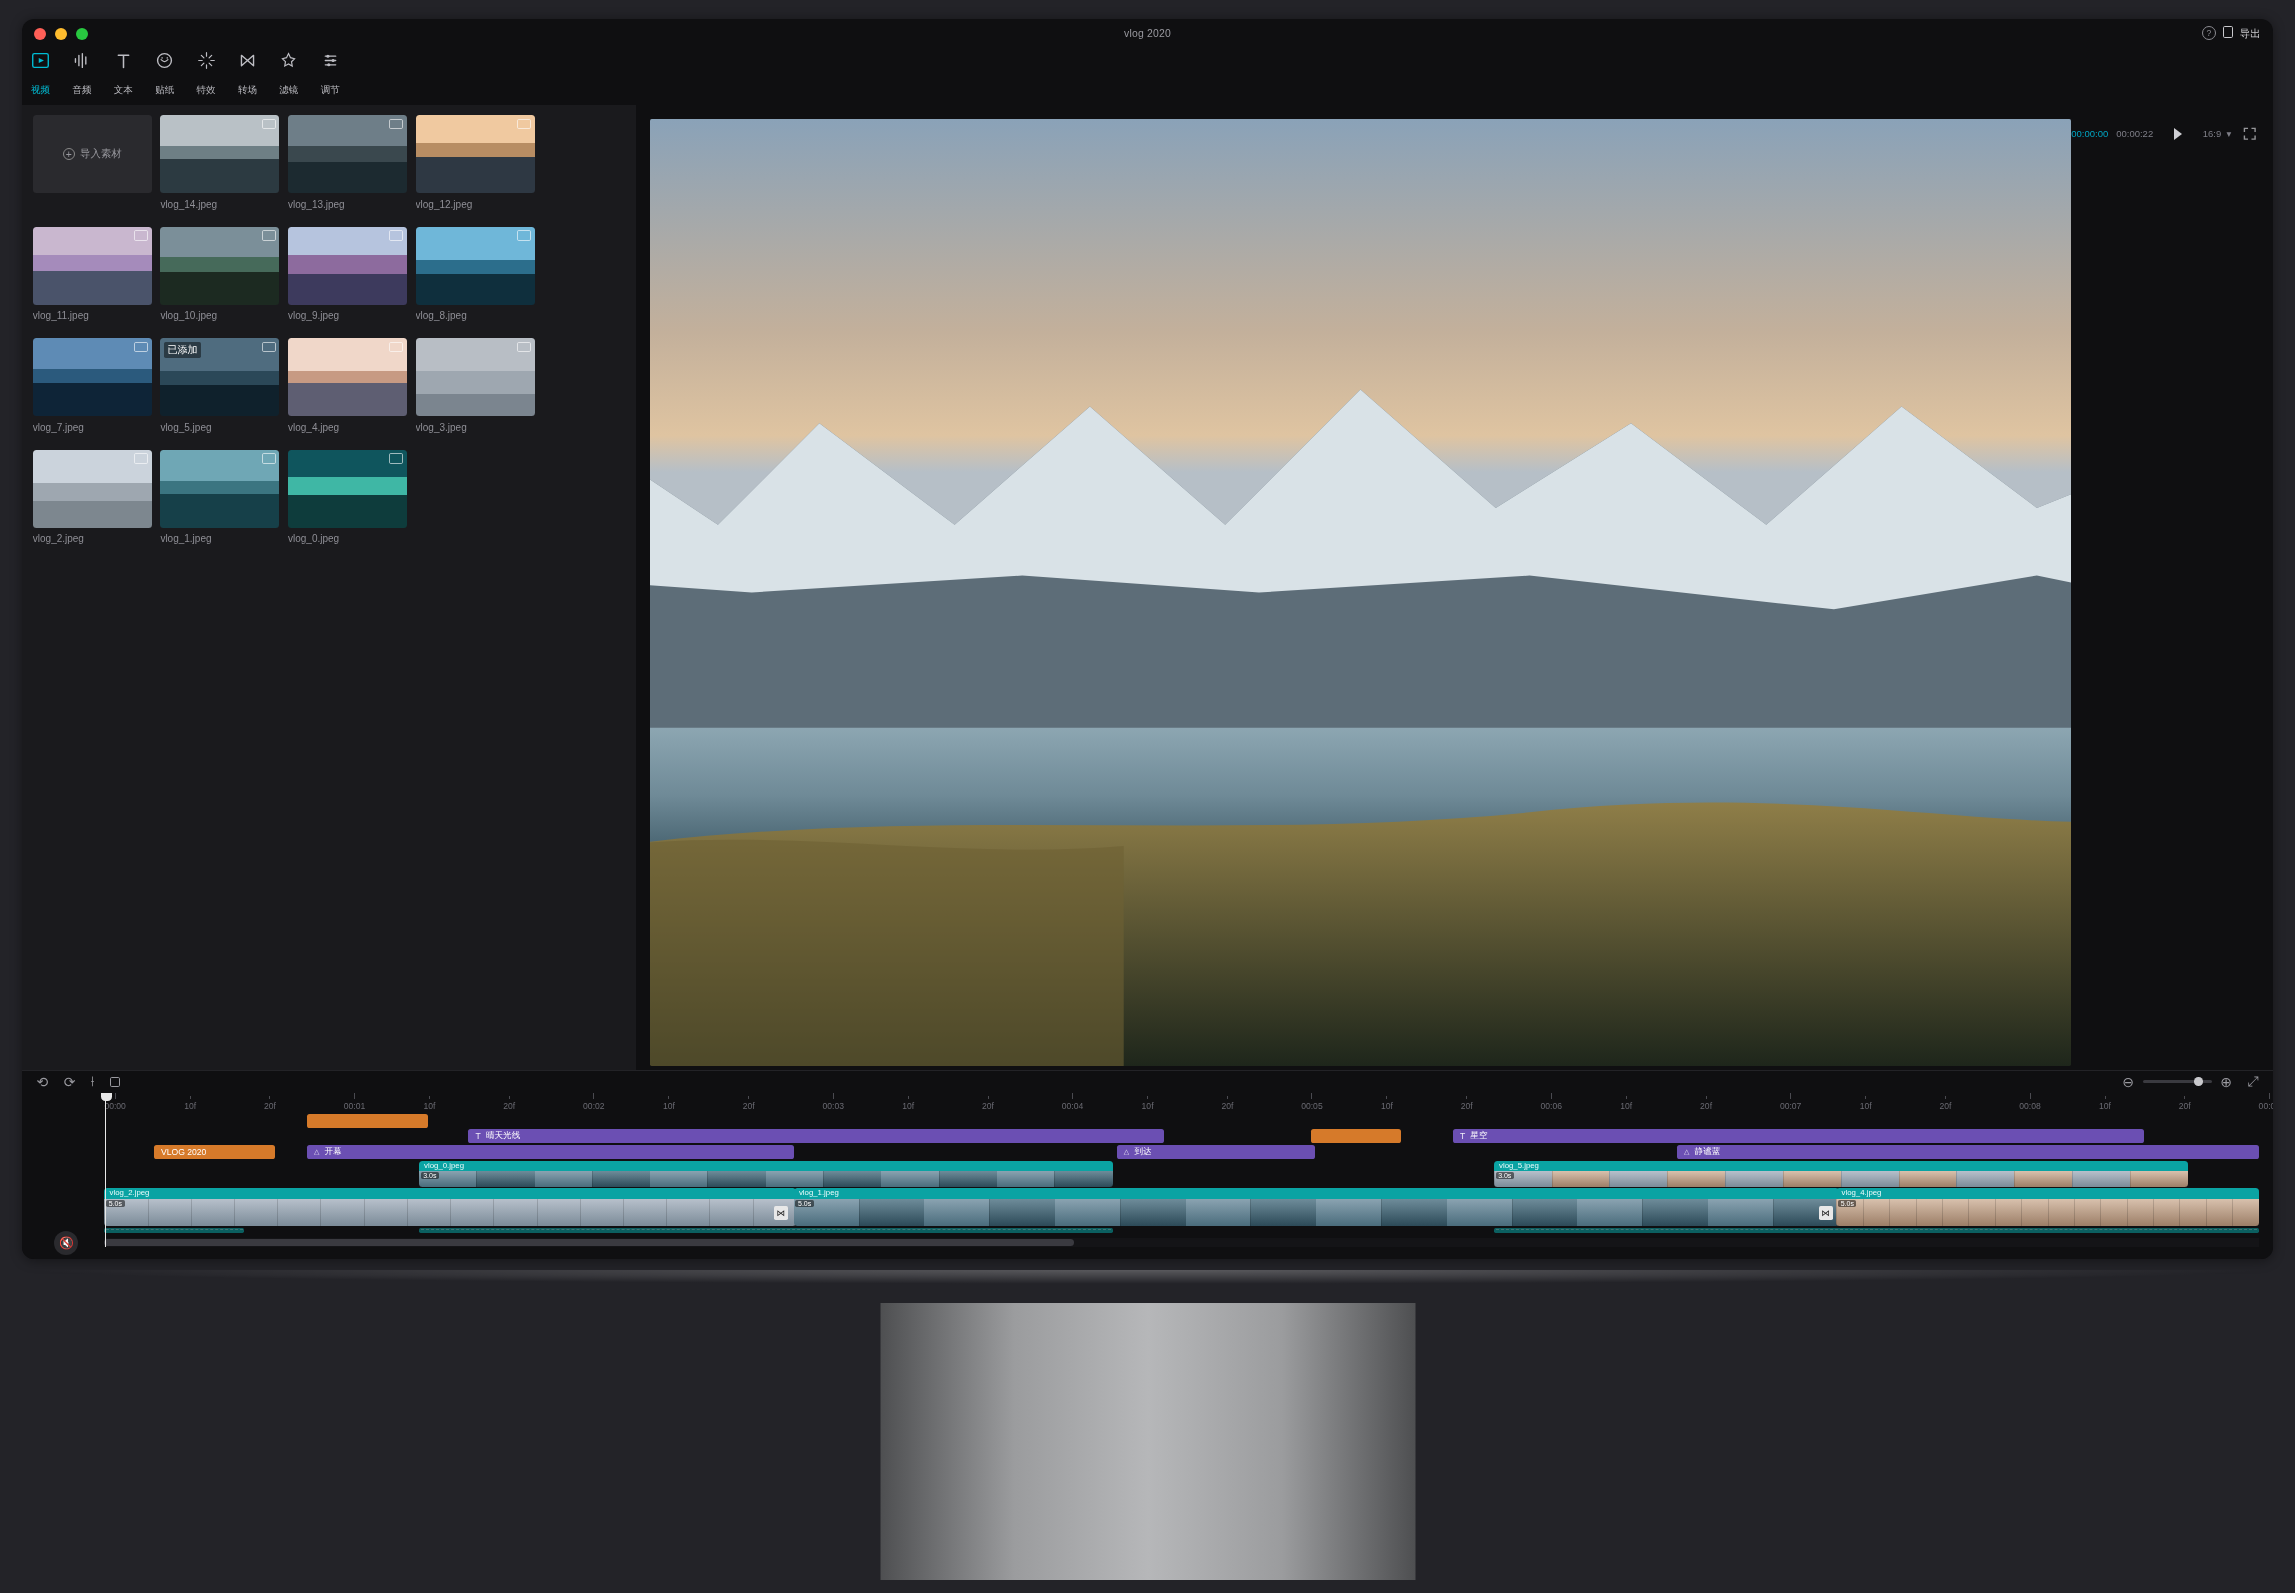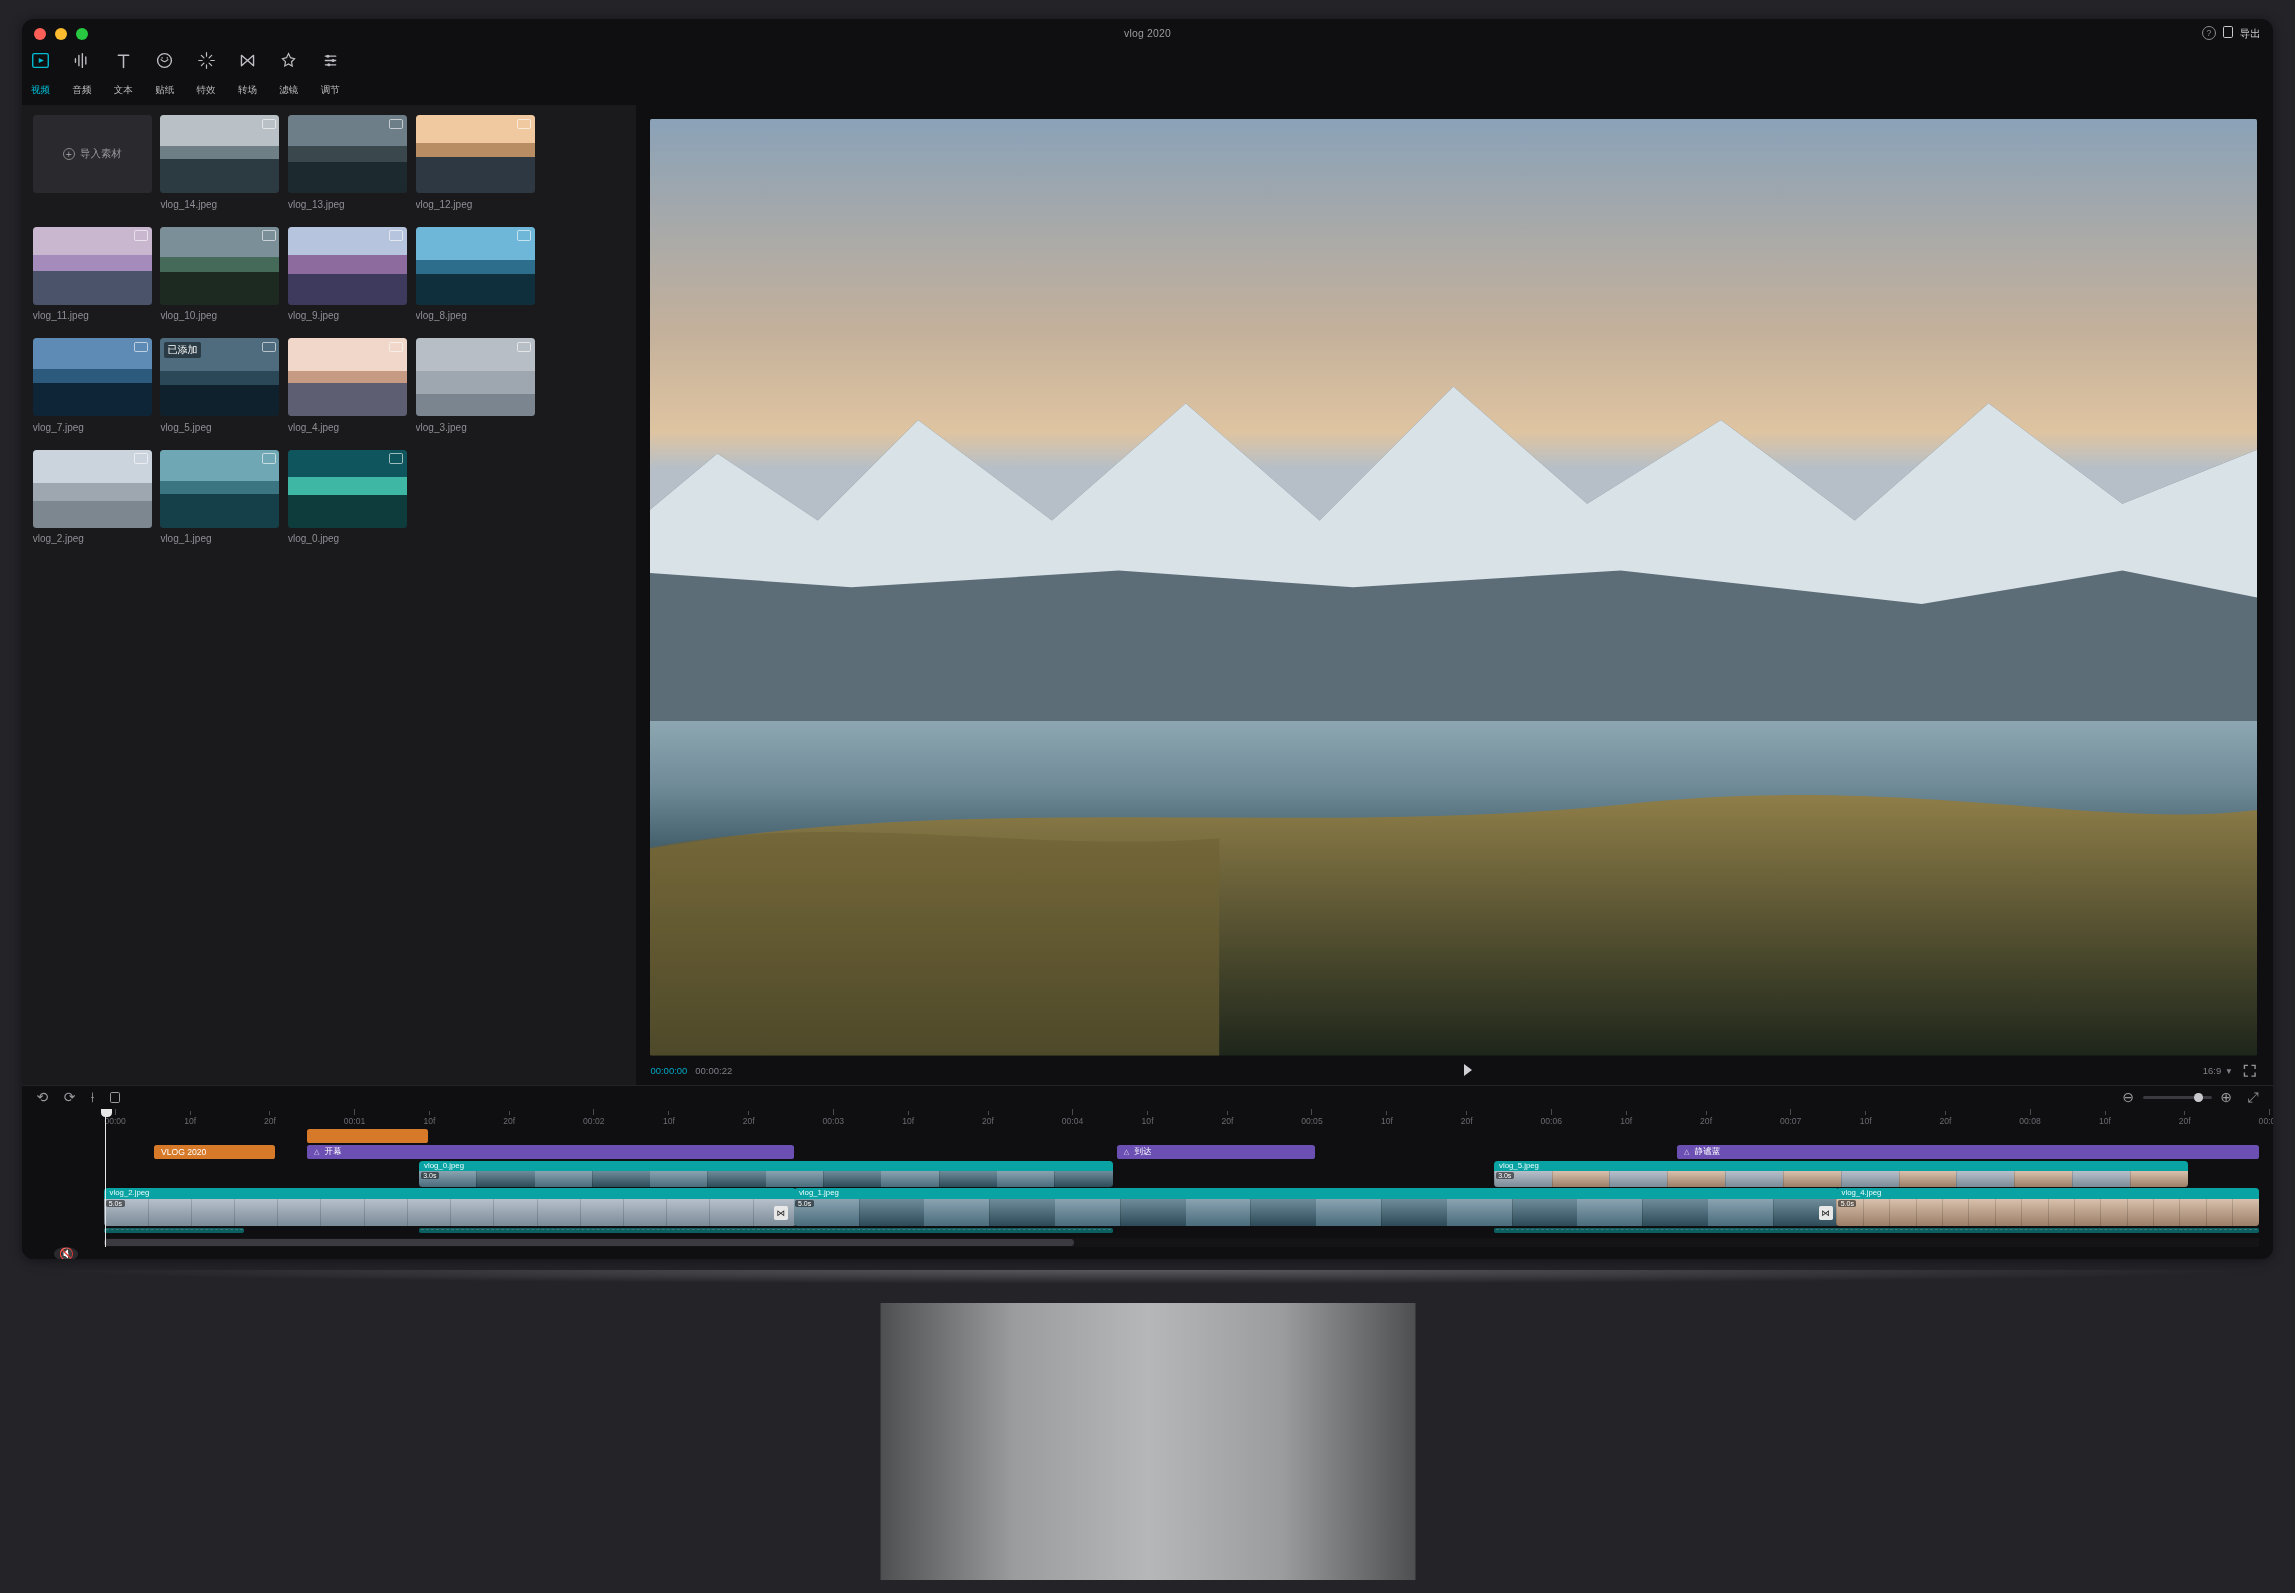--- a/index.html
+++ b/index.html
@@ -60,21 +60,21 @@
   .land-h { background: linear-gradient(#6fb7d9 42%, #2c6e8c 42% 60%, #0f2f3d 60%); }
   .land-i { background: linear-gradient(#5e8bb5 40%, #2b5a7d 40% 58%, #0e2437 58%); }
   .land-j { background: linear-gradient(#4f6c7f 42%, #2b4858 42% 60%, #0f212c 60%); }
   .land-k { background: linear-gradient(#f0d7c9 42%, #c79a83 42% 58%, #5e5e72 58%); }
   .land-l { background: linear-gradient(#b8bec5 42%, #9ea7b0 42% 72%, #7b858f 72%); }
   .land-m { background: linear-gradient(#cbd3dc 42%, #9ea7b0 42% 66%, #7d878f 66%); }
   .land-n { background: linear-gradient(#6fa7b5 40%, #3b7581 40% 56%, #164049 56%); }
   .land-o { background: linear-gradient(#0f555d 34%, #3fb7a5 34% 58%, #0e3c3c 58%); }
 
   
-  .preview-area { flex: 1; display: flex; flex-direction: column; padding: 14px 15.5px 3.5px 14px; min-width: 0; }
+  .preview-area { flex: 1; display: flex; flex-direction: row; padding: 14px 15.5px 3.5px 14px; min-width: 0; }
   .preview { flex: 1; min-height: 0; border-radius: 1.7px; overflow: hidden; position: relative; }
   .preview-svg { width: 100%; height: 100%; display: block; }
   .preview-ctrl { height: 26px; display: flex; align-items: center; color: #7f7f88; font-size: 9.5px; gap: 10.4px; padding-top: 3.5px; }
   .preview-ctrl .spacer { flex: 1; }
   .preview-ctrl .time .current { color: #00a6c4; }
   .play-btn { width: 0; height: 0; border-left: 8.6px solid #cfcfd4; border-top: 6px solid transparent; border-bottom: 6px solid transparent; margin: 0 auto; }
   .ratio-select { display: flex; align-items: center; gap: 5.2px; }
   .icon-btn { width: 15.5px; height: 15.5px; opacity: .7; }
 
   
@@ -479,20 +479,29 @@
               <div class="tick sub" style="left: 96.2963%;">
                 <span>20f</span>
               </div>
               <div class="tick" style="left: 100%;">
                 <span>00:09</span>
               </div>
             </div>
           <div class="track" id="txt1">
               <div class="clip orange" style="left: 9.4%; width: 5.6%;"></div>
             </div>
+          <div class="track" id="txt2">
+              <div class="clip purple text" style="left: 16.9%; width: 32.3%;">
+                <span>晴天光线</span>
+              </div>
+              <div class="clip orange" style="left: 56%; width: 4.2%;"></div>
+              <div class="clip purple text" style="left: 62.6%; width: 32.1%;">
+                <span>星空</span>
+              </div>
+            </div>
           <div class="track" id="txt3">
               <div class="clip orange" style="left: 2.3%; width: 5.6%;">
                 <span>VLOG 2020</span>
               </div>
               <div class="clip purple aud" style="left: 9.4%; width: 22.6%;">
                 <span>开幕</span>
               </div>
               <div class="clip purple aud" style="left: 47%; width: 9.2%;">
                 <span>到达</span>
               </div>

